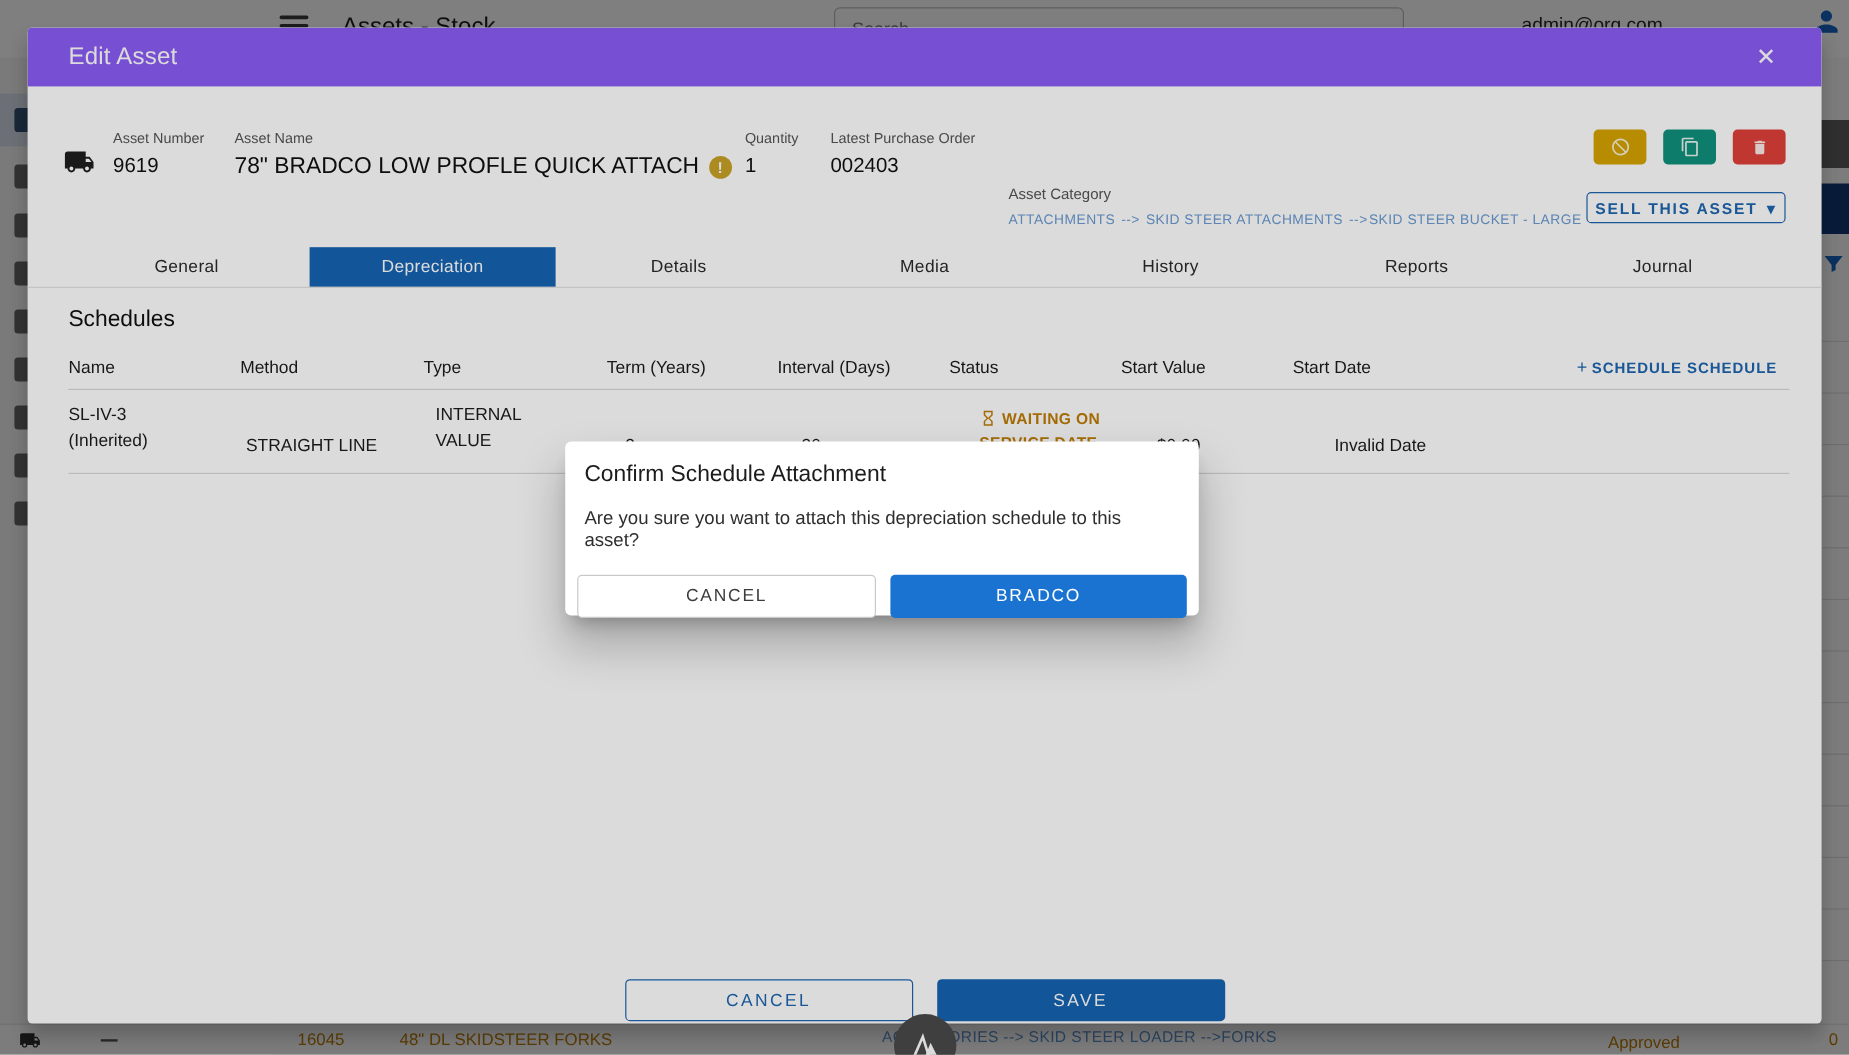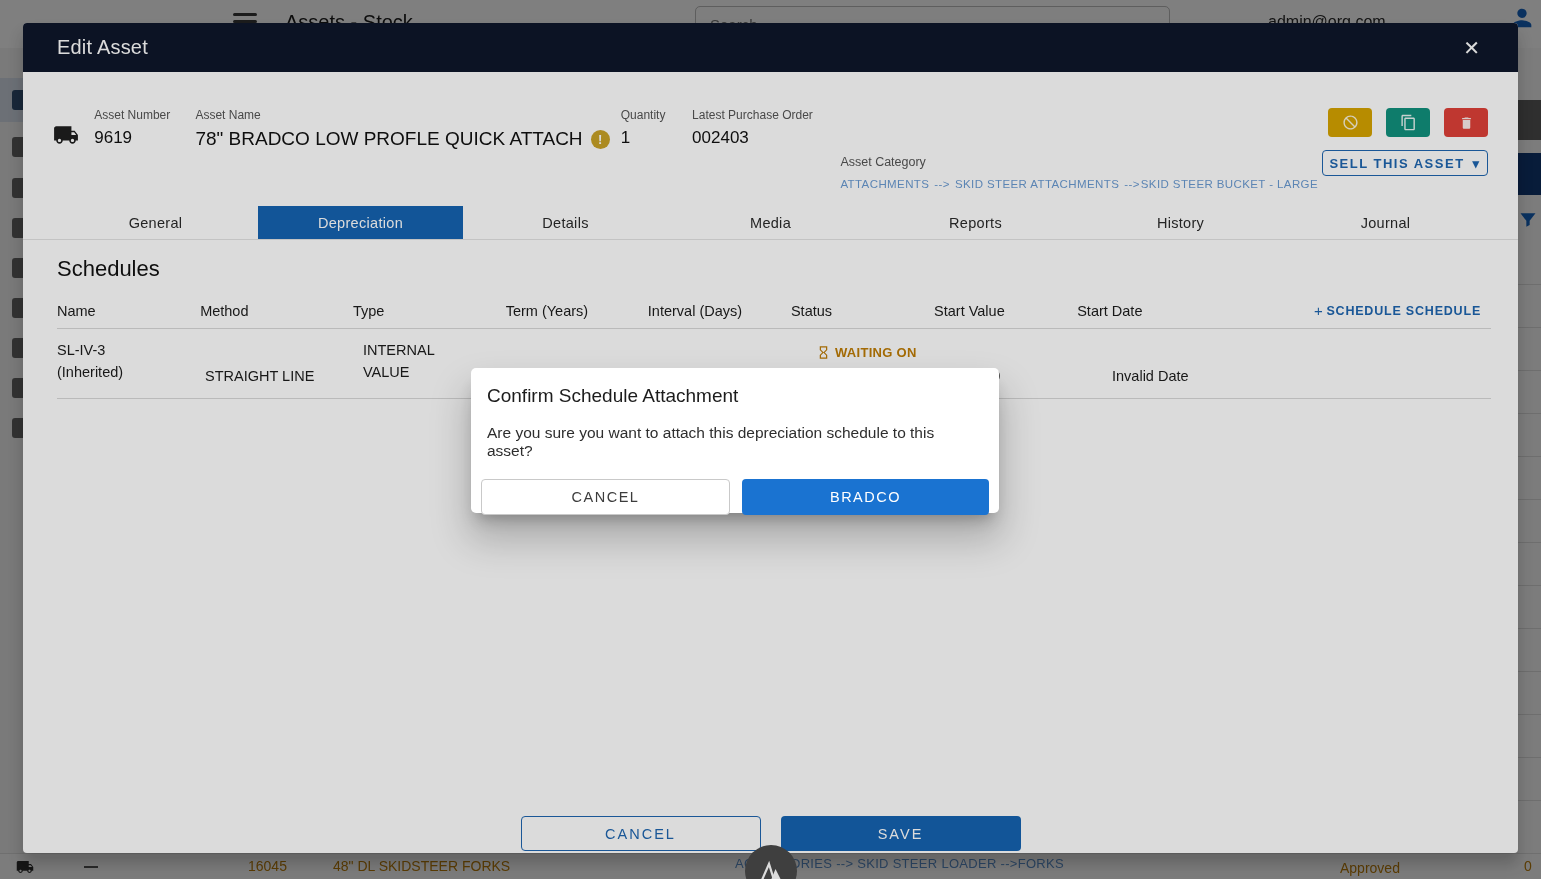--- a/index.html
+++ b/index.html
@@ -50,21 +50,21 @@
     border-top:1px solid #e0e0e0; font-size:14px; }
   .br-truck { position:absolute; left:14px; top:4px; width:22px; height:18px; color:#2d2d2d; }
   .br-dash { position:absolute; left:84px; top:12px; width:14px; height:2px; background:#555; }
   .br-id { position:absolute; left:248px; top:4px; color:#b97b09; }
   .br-name { position:absolute; left:333px; top:4px; color:#b97b09; }
   .br-cat { position:absolute; left:735px; top:2px; color:#5b8ec9; font-size:13px; letter-spacing:.3px; }
   .br-status { position:absolute; left:1340px; top:6px; color:#b97b09; }
   .br-count { position:absolute; left:1524px; top:4px; color:#b97b09; }
 
   
-  .modal-header { height:49px; background:#0f172a; color:#fff; display:flex; align-items:center;
+  .modal-header { height:49px; background:#8b5cf6; color:#fff; display:flex; align-items:center;
     padding:0 34px; flex:0 0 auto; }
   .modal-title { font-size:20px; font-weight:400; letter-spacing:.2px; }
   .modal-close { margin-left:auto; font-size:20px; color:#fff; cursor:pointer; line-height:1;
     padding:4px; }
 
   .asset-row { display:flex; padding:36px 30px 0 27px; flex:0 0 auto; }
   .truck-wrap { width:46px; padding-top:14px; color:#1f1f1f; }
   .field { margin-right:4px; }
   .f-label { font-size:12px; color:#555; margin-bottom:6px; white-space:nowrap; }
   .f-value { font-size:17px; color:#111; white-space:nowrap; }
@@ -80,30 +80,30 @@
   .cat-sep { color:#6b9bd2; margin:0 5px; }
   .asset-actions { width:166px; flex:0 0 auto; display:flex; flex-direction:column; align-items:flex-end; }
   .icon-btn-row { display:flex; gap:14px; margin-bottom:13px; }
   .icon-btn { width:44px; height:29px; border:none; border-radius:4px; color:#fff;
     display:flex; align-items:center; justify-content:center; cursor:pointer; }
   .icon-btn.warn { background:#d6a301; }
   .icon-btn.copy { background:#11917d; }
   .icon-btn.del  { background:#df4138; }
   .sell-btn { width:166px; height:26px; background:none; border:1px solid #1f66b0; border-radius:4px;
     color:#1f66b0; font-size:13px; font-weight:600; letter-spacing:1.5px; cursor:pointer;
-    font-family:inherit; display:flex; align-items:center; justify-content:center; gap:8px; }
+    font-family:inherit; display:flex; align-items:center; justify-content:center; gap:8px;margin-top:10px; }
 
   .tabs { display:flex; margin:16px 30px 0; flex:0 0 auto; }
   .tab { flex:1; height:33px; display:flex; align-items:center; justify-content:center;
     font-size:14.5px; color:#2b2b2b; letter-spacing:.3px; cursor:pointer; }
   .tab.active { background:#1564b2; color:#fff; }
   .tabs-divider { height:1px; background:#e3e3e3; margin:0; }
 
   .schedules { padding:16px 27px 0 34px; flex:1 1 auto; }
-  .sched-heading { font-size:22px; color:#111; margin-bottom:14px; }
+  .sched-heading { font-size:19px; color:#111; margin-bottom:14px; }
   .sched-table { width:100%; }
   .t-row { display:flex; align-items:flex-end; }
   .t-head { border-bottom:1px solid #d9d9d9; padding:6px 0 9px; align-items:center; }
   .t-body-row { border-bottom:1px solid #d9d9d9; padding:11px 0 14px; }
   .t-cell { font-size:14.5px; color:#1c1c1c; padding-right:10px; }
   .c-name{width:148px;} .c-method{width:158px;} .c-type{width:158px;}
   .c-term{width:147px;} .c-interval{width:148px;} .c-status{width:148px;}
   .c-value{width:148px;} .c-date{width:245px;}
   .c-action{flex:1; text-align:right;}
   .c-type .f-wrap { max-width:92px; }
@@ -270,22 +270,22 @@
           <span>▾</span>
         </button>
       </div>
     </div>
 
     <div class="tabs">
       <div class="tab">General</div>
       <div class="tab active">Depreciation</div>
       <div class="tab">Details</div>
       <div class="tab">Media</div>
+      <div class="tab">History</div>
       <div class="tab">Reports</div>
-      <div class="tab">History</div>
       <div class="tab">Journal</div>
     </div>
     <div class="tabs-divider"></div>
 
     <div class="schedules">
       <div class="sched-heading">Schedules</div>
       <div class="sched-table">
         <div class="t-row t-head">
           <div class="t-cell c-name">Name</div>
           <div class="t-cell c-method">Method</div>

